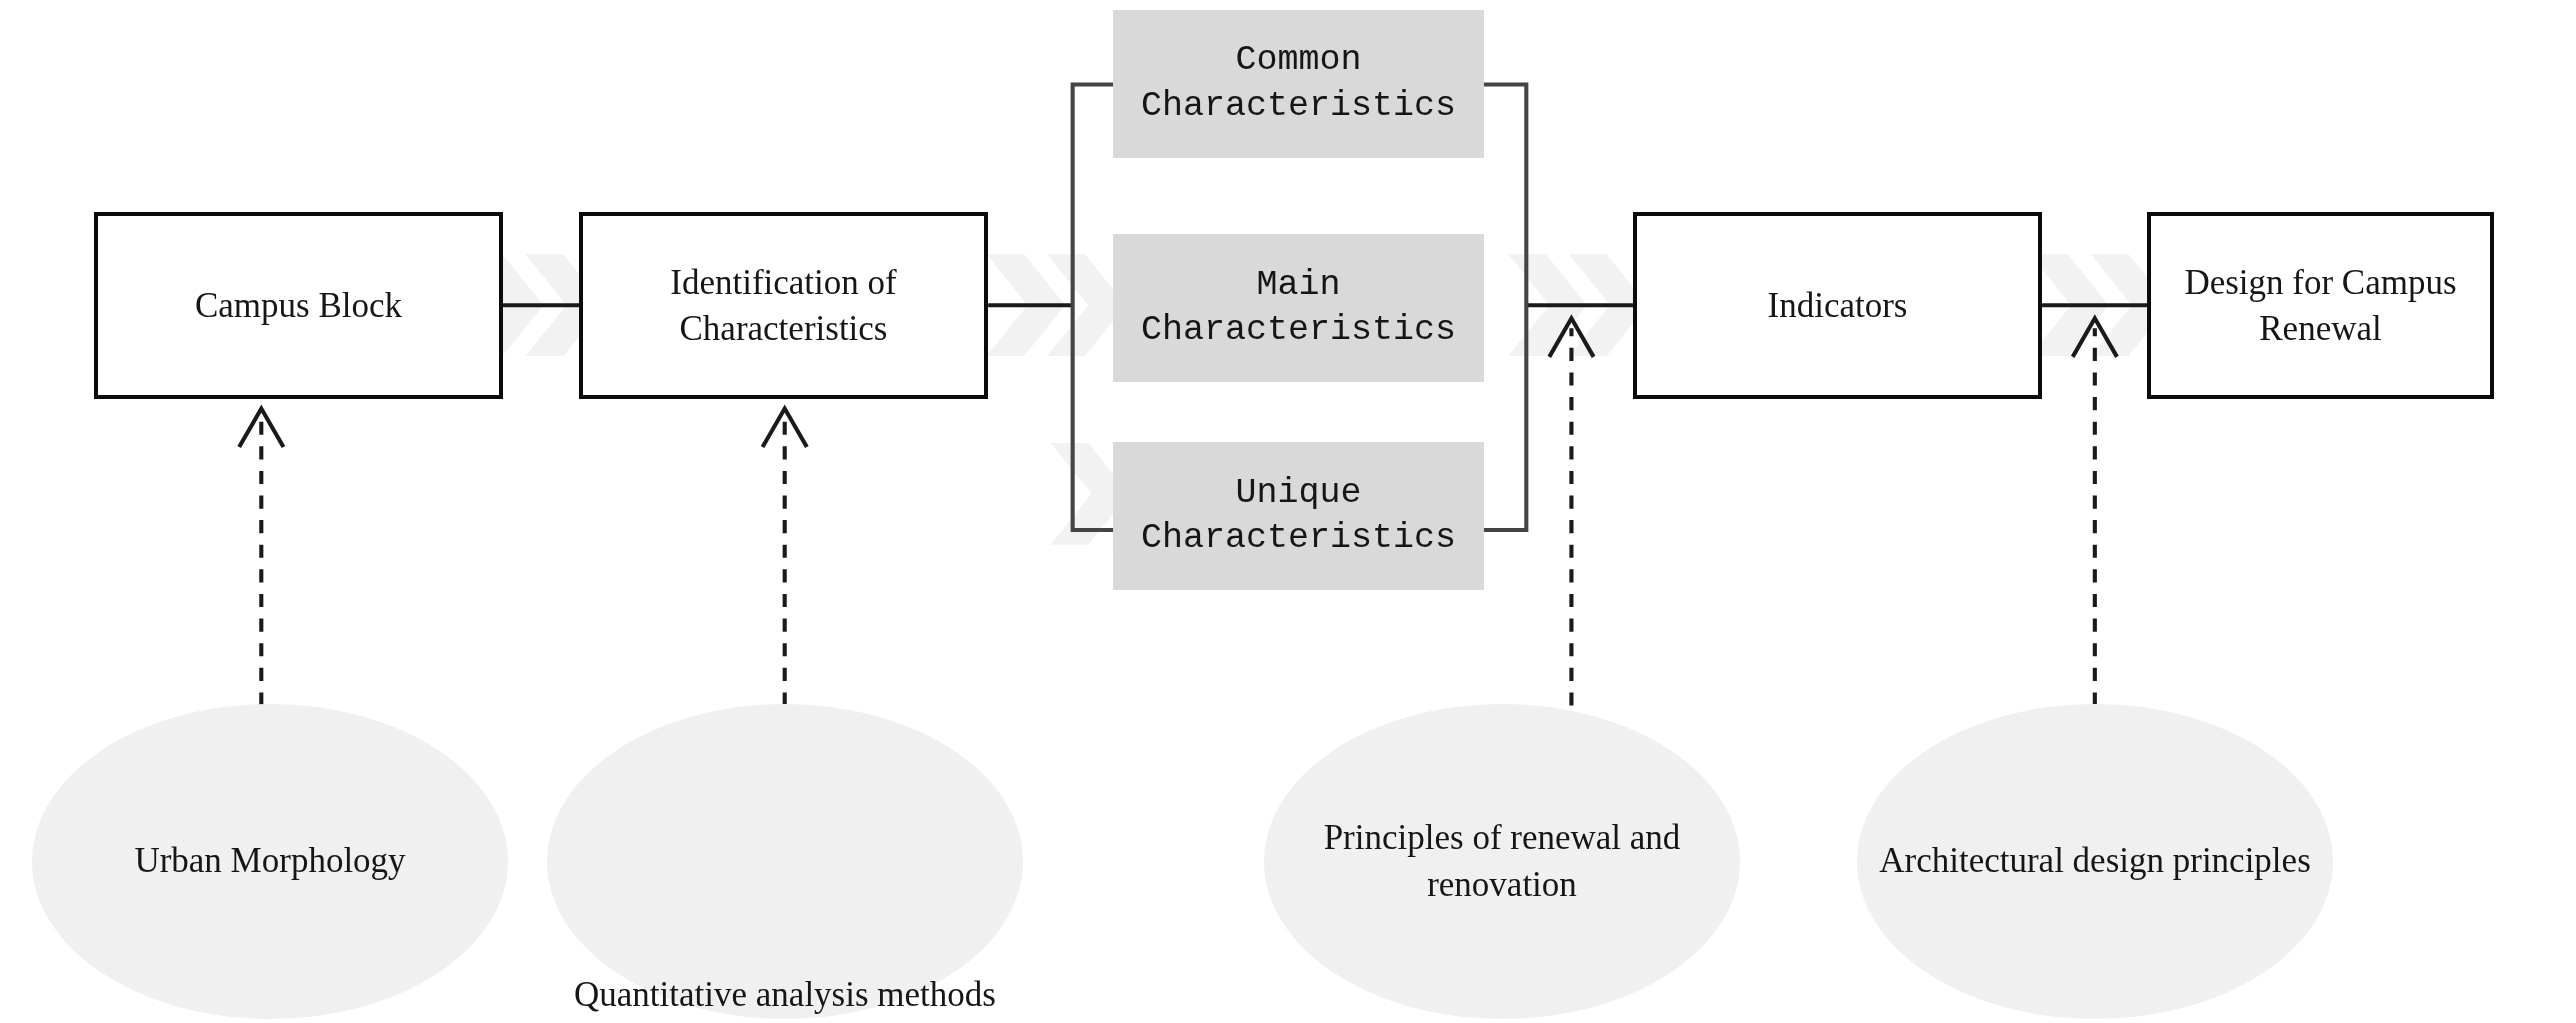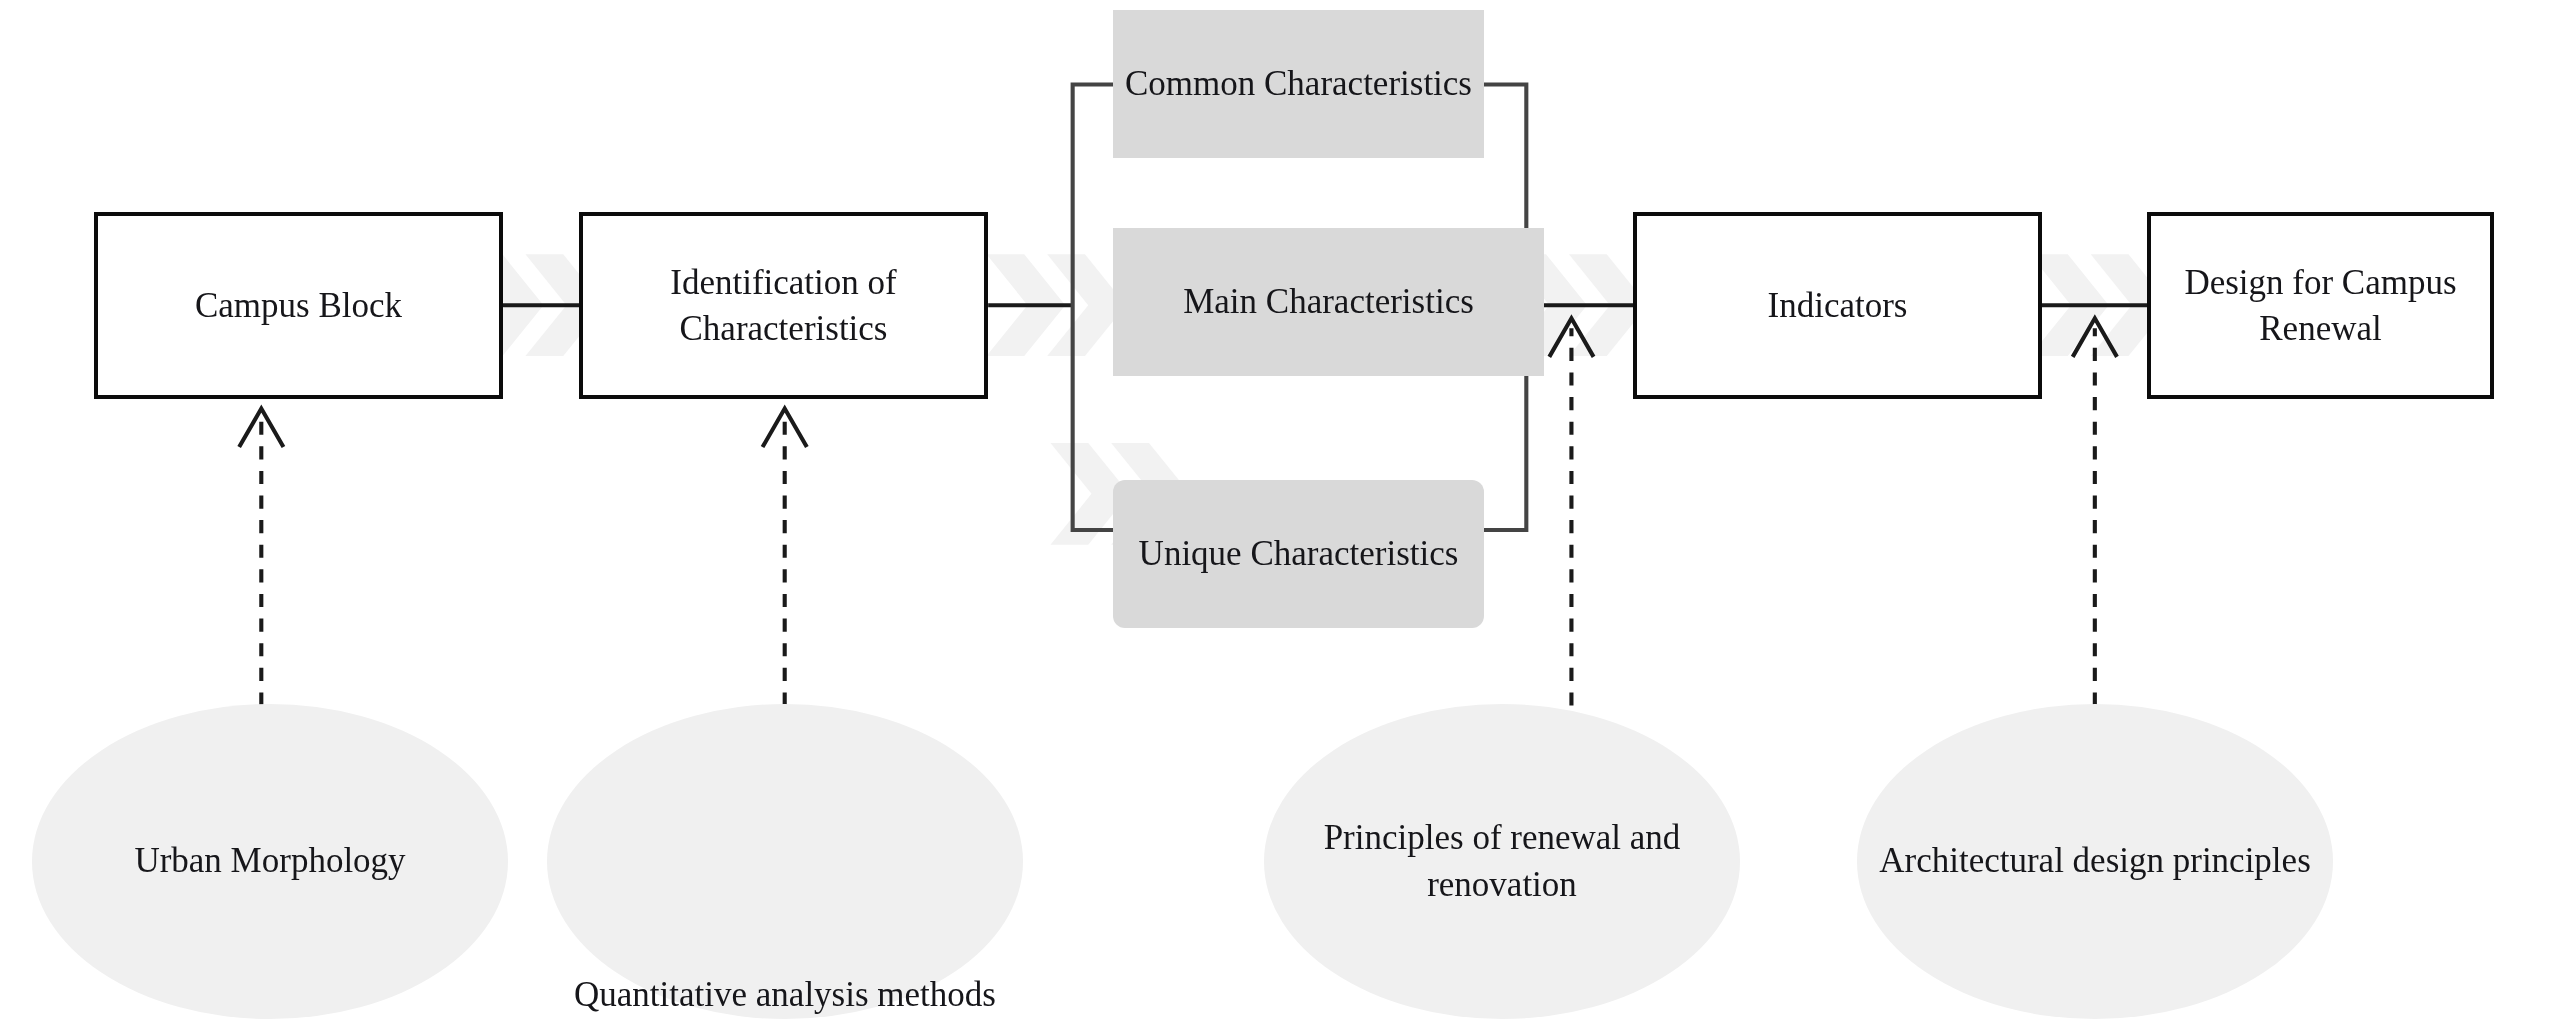--- a/index.html
+++ b/index.html
@@ -15,22 +15,22 @@
     position:absolute;box-sizing:border-box;
     background:#ffffff;border:4.1px solid #0b0b0b;
     display:flex;align-items:center;justify-content:center;
     text-align:center;line-height:1.3;
     font-size:35px;color:#16161a;
   }
   .gray-node{
     position:absolute;box-sizing:border-box;
     background:#d9d9d9;border:0;
     display:flex;align-items:center;justify-content:center;
-    text-align:left;line-height:1.3;
-    font-size:35px;color:#16161a;
+    text-align:center;line-height:1.3;
+    font-size:35px;color:#16161a;font-family:Liberation Mono, monospace;
   }
   .ellipse-node{
     position:absolute;box-sizing:border-box;
     background:#f0f0f0;border-radius:50%;
     display:flex;align-items:center;justify-content:center;
     text-align:center;line-height:1.34;
     font-size:35px;color:#16161a;
   }
   .node-text{display:block;}
 </style>
@@ -119,26 +119,26 @@
     <span class="node-text">Design for
 Campus
 Renewal</span>
   </div>
 
   <div class="gray-node" style="left:1113px;top:9.8px;width:371px;height:148px;">
     <span class="node-text">Common
 Characteristics</span>
   </div>
 
-  <div class="gray-node" style="left:1113px;top:228px;width:431px;height:148px;">
+  <div class="gray-node" style="left:1113px;top:234px;width:371px;height:148px;">
     <span class="node-text">Main
 Characteristics</span>
   </div>
 
-  <div class="gray-node" style="left:1113px;top:480px;width:371px;height:148px;border-radius:12px;">
+  <div class="gray-node" style="left:1113px;top:442px;width:371px;height:148px;">
     <span class="node-text">Unique
 Characteristics</span>
   </div>
 
   <div class="ellipse-node" style="left:32px;top:704px;width:476px;height:315px;">
     <span class="node-text">Urban
 Morphology</span>
   </div>
 
   <div class="ellipse-node" style="left:547px;top:704px;width:476px;height:315px;align-items:flex-end;">

